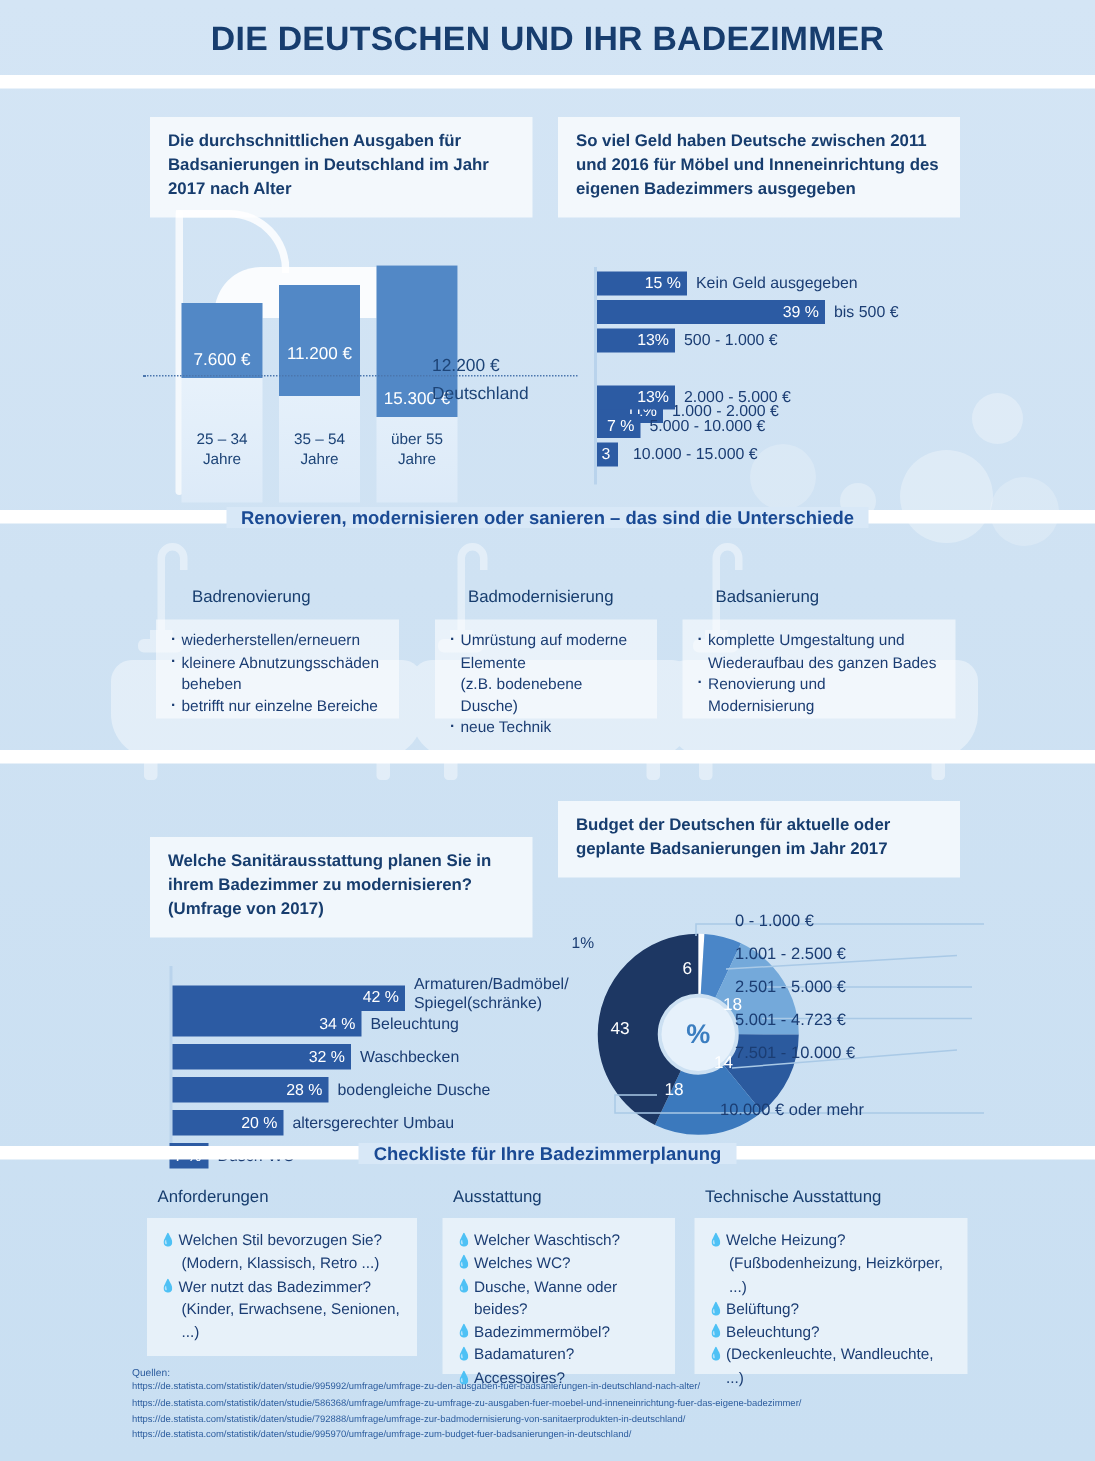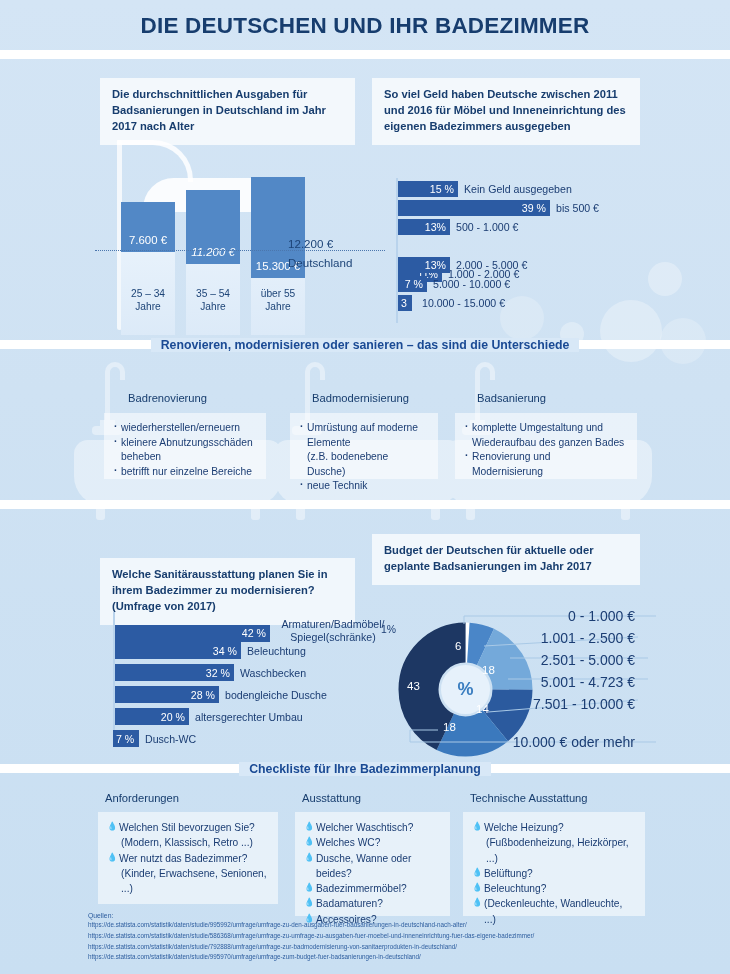--- a/index.html
+++ b/index.html
@@ -91,21 +91,21 @@
   .chk li.cont:before { content:""; }
 
   
   #donut-wrap { position:absolute; left:398px; top:622px; width:135px; height:135px; }
   .donut-center { position:absolute; left:43px; top:43px; width:49px; height:49px;
                   border-radius:50%; background:#e6f1fb;
                   display:flex; align-items:center; justify-content:center;
                   font-size:18px; color:#3b7ec0; font-weight:bold; }
   .slice-lab { position:absolute; color:#ffffff; font-size:11.5px; }
   .slice-lab.dark { color:#1b3d73; }
-  .legend-row { position:absolute; font-size:14px; color:#1b3d73; text-align:right; }
+  .legend-row { position:absolute; font-size:11px; color:#1b3d73; }
 
   
   .sources { position:absolute; left:88px; top:912px; width:600px; }
   .sources .t { font-size:6.3px; color:#2d5d9e; line-height:1.72; white-space:nowrap; }
   .sources .h { font-size:6.8px; color:#2d5d9e; margin-bottom:1px; }
 </style>
 </head>
 <body>
 
 <div class="page">
@@ -152,21 +152,21 @@
     <div class="shower-arm"></div>
     <div class="shower-head"></div>
 
     <div class="col" style="left:26px; height:133px;">
       <div class="fill" style="height:50px;background:#5288c6;"></div>
       <div class="val" style="top:32px;">7.600 €</div>
       <div class="cat" style="top:86px;">25 – 34<br>Jahre</div>
     </div>
     <div class="col" style="left:91px; height:145px;">
       <div class="fill" style="height:74px;background:#5288c6;"></div>
-      <div class="val" style="top:56px;font-style:italic;">11.200 €</div>
+      <div class="val" style="top:40px;">11.200 €</div>
       <div class="cat" style="top:98px;">35 – 54<br>Jahre</div>
     </div>
     <div class="col" style="left:156px; height:158px;">
       <div class="fill" style="height:101px;background:#5288c6;"></div>
       <div class="val" style="top:83px;">15.300 €</div>
       <div class="cat" style="top:111px;">über 55<br>Jahre</div>
     </div>
 
     <div class="avgline" style="top:110px;"></div>
   </div>
@@ -253,21 +253,21 @@
       <li>Renovierung und</li>
       <li class="cont">Modernisierung</li>
     </ul>
   </div>
 
   <div class="divider" style="top:500px;"></div>
 
   <div class="caption" style="left:100px;top:534px;width:255px;margin-top:24px;">Welche Sanitärausstattung planen Sie in ihrem Badezimmer zu modernisieren? (Umfrage von 2017)</div>
   <div class="caption" style="left:372px;top:534px;width:268px;">Budget der Deutschen für aktuelle oder geplante Badsanierungen im Jahr 2017</div>
 
-  <div style="position:absolute;left:113px;top:612px;width:280px;height:130px;text-align:center;">
+  <div style="position:absolute;left:113px;top:644px;width:280px;height:130px;">
     <div class="axis-v" style="left:0;top:0;height:130px;"></div>
 
     <div class="hbar-row" style="left:2px;top:8px;">
       <div class="hbar" style="width:155px;height:17px;">
           <b>42 %</b>
         </div>
       <div class="hbar-label" style="line-height:1.25;white-space:normal;width:120px;position:relative;top:-2px;">Armaturen/Badmöbel/<br>Spiegel(schränke)</div>
     </div>
     <div class="hbar-row" style="left:2px;top:30px;">
       <div class="hbar" style="width:126px;height:17px;">

